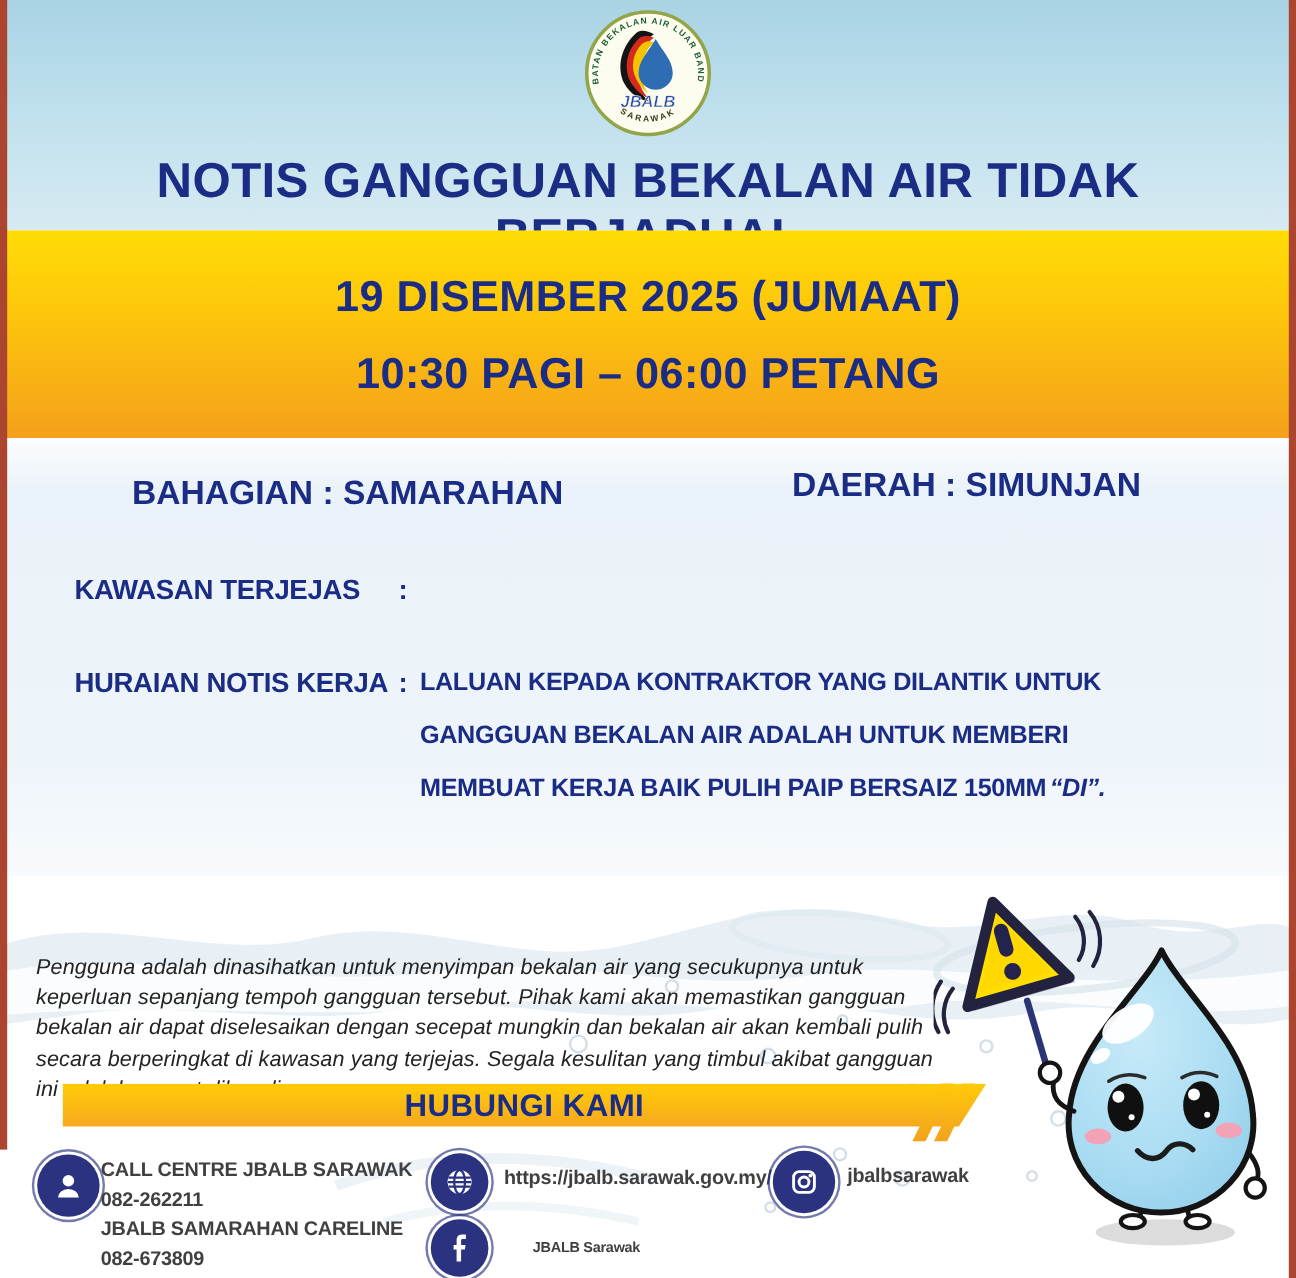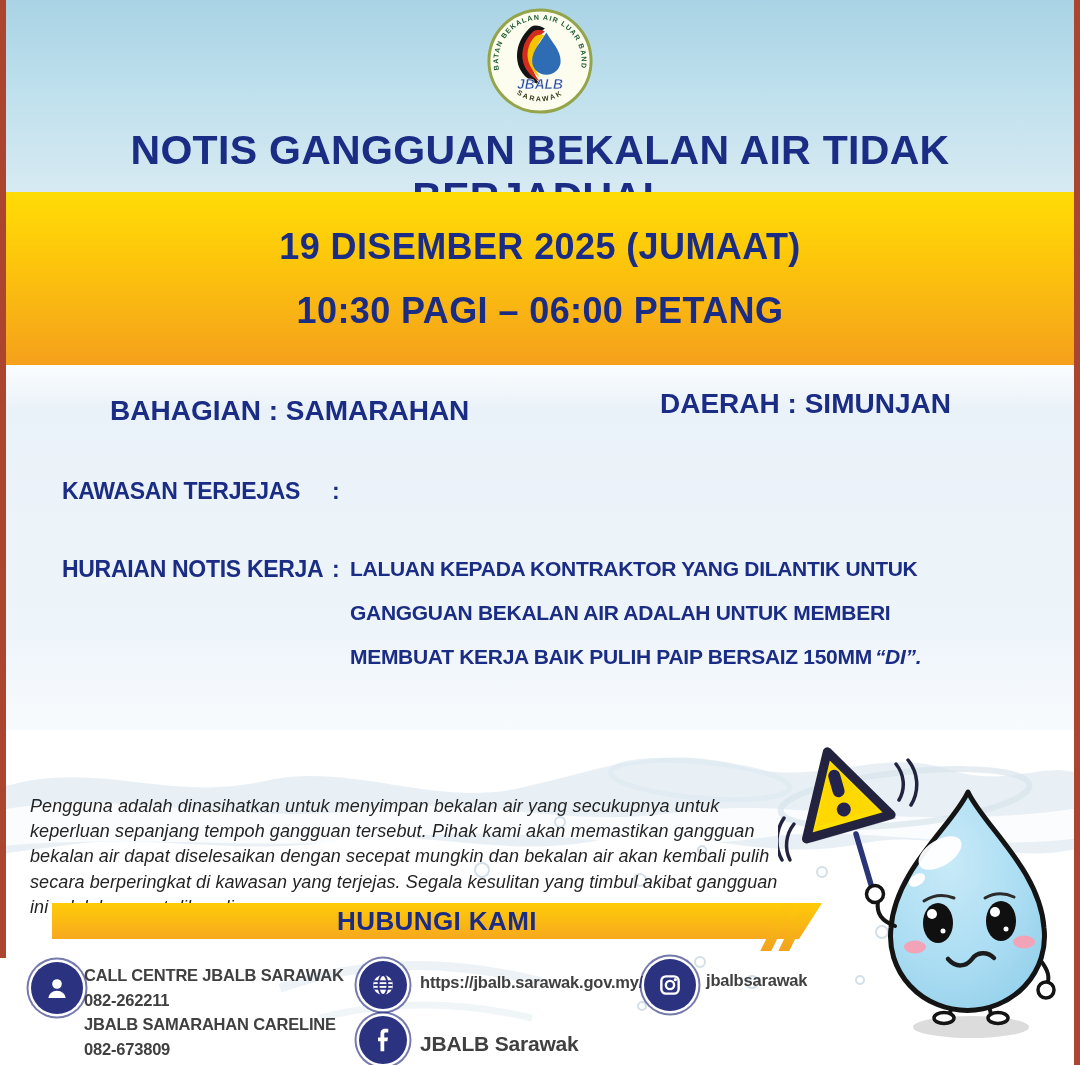--- a/index.html
+++ b/index.html
@@ -61,21 +61,21 @@
   .icon-badge{position:absolute;z-index:3;border-radius:50%;background:#2B3280;
     box-shadow:0 0 0 2.5px #FFFFFF,0 0 0 4.5px rgba(43,50,128,.65);
     display:flex;align-items:center;justify-content:center;}
   .ib-person{left:31px;top:232px;width:52px;height:52px;}
   .ib-globe{left:359px;top:231px;width:48px;height:48px;}
   .ib-fb{left:359px;top:286px;width:48px;height:48px;}
   .ib-ig{left:644px;top:229px;width:52px;height:52px;}
   .contact-text{position:absolute;z-index:3;color:#404040;font-weight:700;letter-spacing:-.2px;}
   .phone-block{left:84px;top:233px;font-size:16.5px;line-height:24.5px;}
   .web-text{left:420px;top:243px;font-size:16.5px;}
-  .fb-text{left:420px;top:302px;font-size:21px;}
+  .fb-text{left:444px;top:302px;font-size:12px;}
   .ig-text{left:706px;top:241px;font-size:16.5px;}
 </style>
 </head>
 <body>
 
 <div class="poster">
 
   <div class="edge left"></div>
   <div class="edge right"></div>
 

